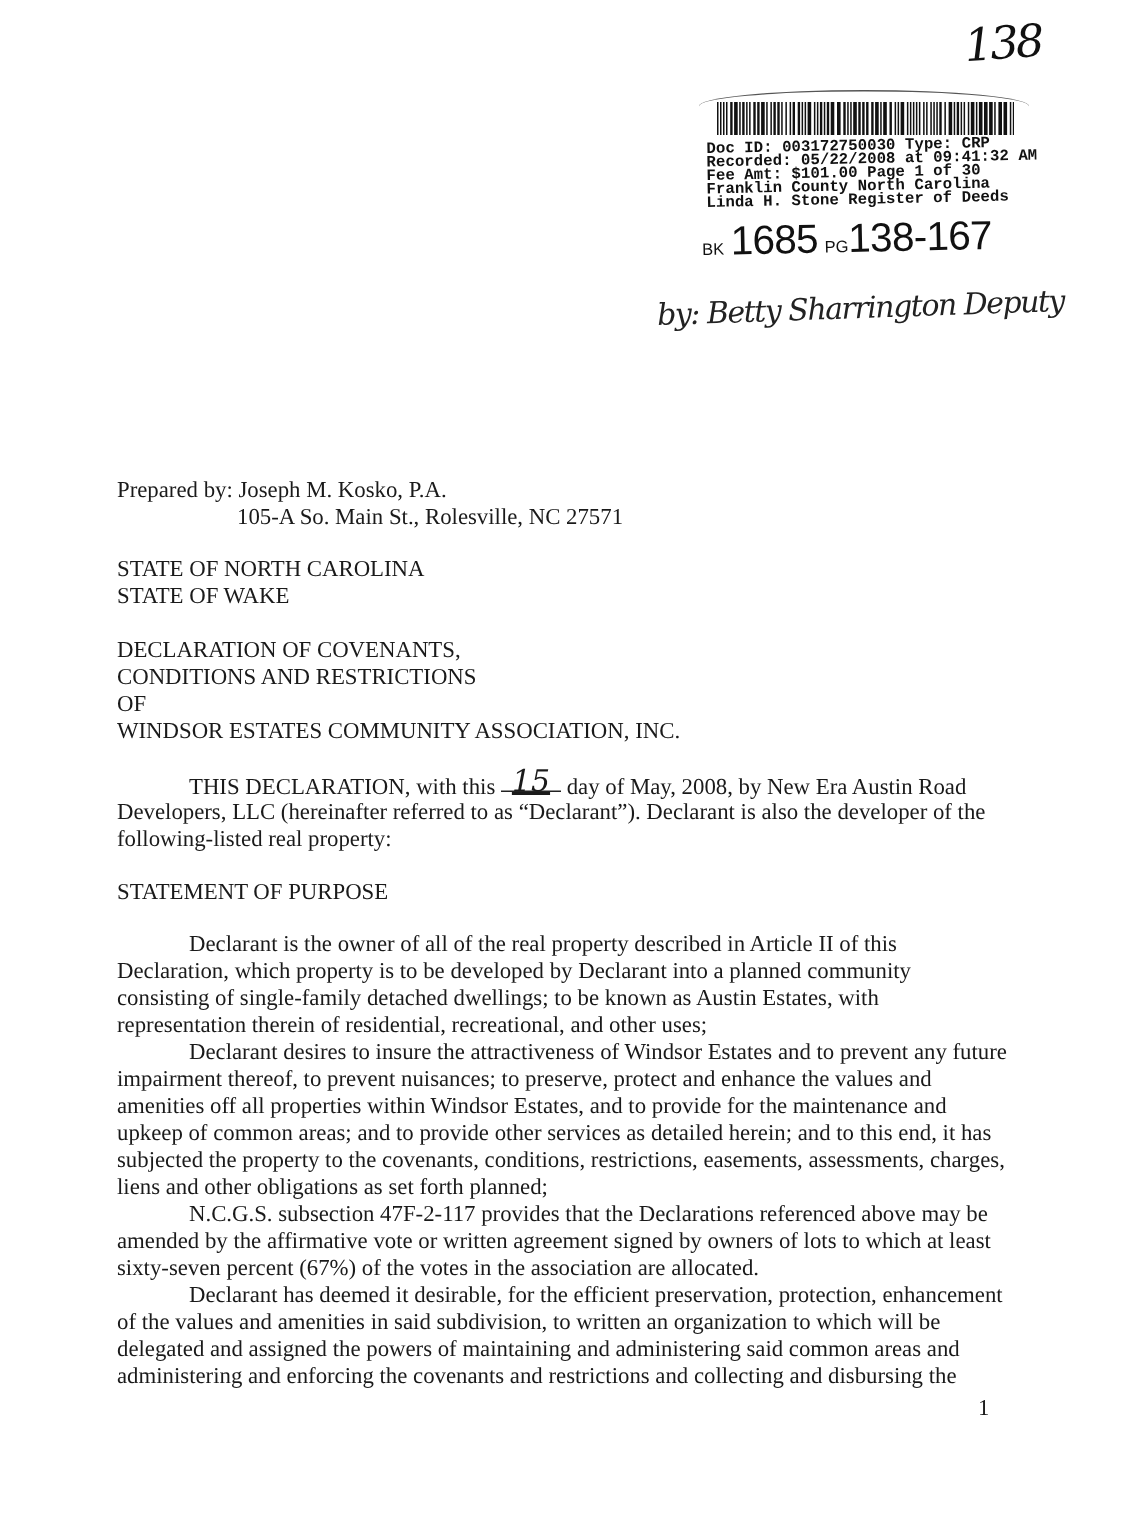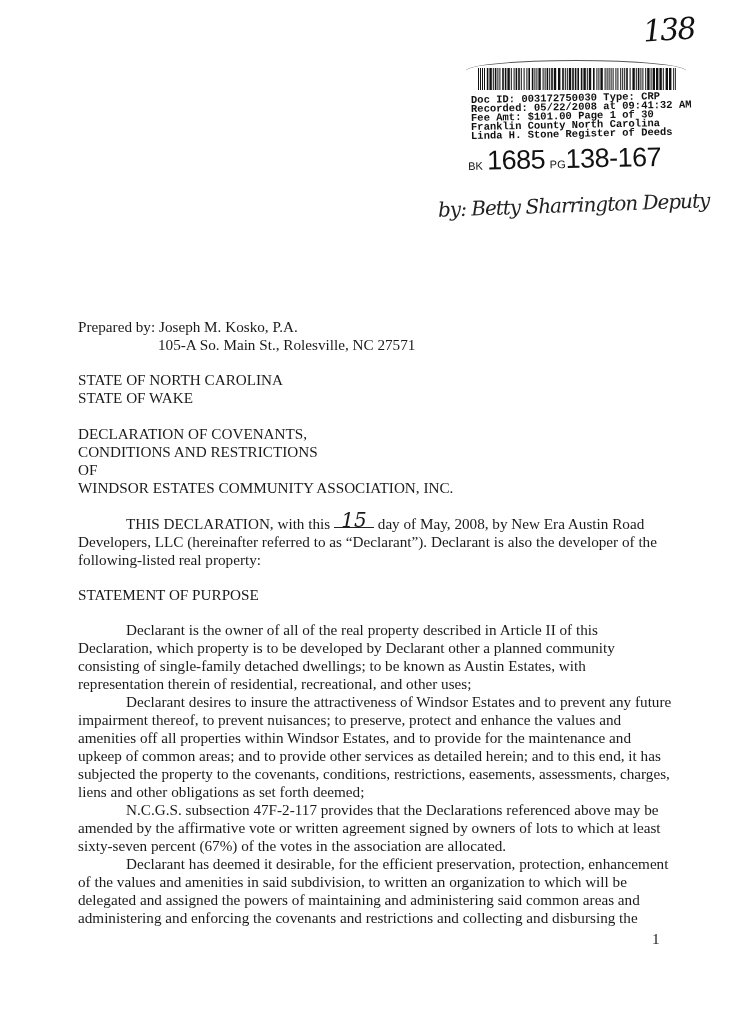--- a/index.html
+++ b/index.html
@@ -16,21 +16,21 @@
   .stamp-line { position:absolute; left:5px; font-size:10.5px; font-weight:bold; line-height:9px; letter-spacing:0px; color:#111; transform: rotate(-1.2deg); transform-origin: left center;}
   #book-page { position:absolute; left:2px; top:86px; font-family: "Liberation Sans", sans-serif; color:#111; transform: rotate(-1.2deg); transform-origin:left center;}
   #book-page .small { font-size: 11px; }
   #book-page .big { font-size: 27px; letter-spacing: -0.5px; }
 
   #signature { left: 438px; top: 193px; font-family: "DejaVu Serif", serif; font-style: italic; font-size: 20px; color:#222; transform: rotate(-2deg); letter-spacing:-1px;}
 
   .doc { font-size: 15.2px; line-height: 18px; color:#1a1a1a; }
   .p-line { position:absolute; left: 78px; white-space: nowrap; }
   .indent { left: 126px; }
-  .handfill { display:inline-block; width: 40px; border-bottom: 1px solid #222; text-align:center; font-family: "DejaVu Serif", serif; font-style: italic; font-size: 20px; line-height: 14px; position: relative; top: -2px;}
+  .handfill { display:inline-block; width: 40px; border-bottom: 1px solid #222; text-align:center; font-family: "DejaVu Serif", serif; font-style: italic; font-size: 20px; line-height: 14px; position: relative; top: -2px; text-decoration: underline;}
   #page-number { left: 652px; top: 930px; }
 </style>
 </head>
 <body>
 
 <div id="handwritten-page-number" class="abs">138</div>
 
 <div id="stamp">
   <div id="stamp-curve"></div>
   <svg id="barcode" viewBox="0 0 198 22" preserveAspectRatio="none">
@@ -140,30 +140,30 @@
     <span>THIS DECLARATION, with this</span>
     <span class="handfill">15</span>
     <span>day of May, 2008, by New Era Austin Road</span>
   </div>
   <div class="p-line" style="top:533px">Developers, LLC (hereinafter referred to as “Declarant”). Declarant is also the developer of the</div>
   <div class="p-line" style="top:551px">following-listed real property:</div>
 
   <div class="p-line" style="top:586px">STATEMENT OF PURPOSE</div>
 
   <div class="p-line indent" style="top:621px">Declarant is the owner of all of the real property described in Article II of this</div>
-  <div class="p-line" style="top:639px">Declaration, which property is to be developed by Declarant other a planned community</div>
+  <div class="p-line" style="top:639px">Declaration, which property is to be developed by Declarant into a planned community</div>
   <div class="p-line" style="top:657px">consisting of single-family detached dwellings; to be known as Austin Estates, with</div>
   <div class="p-line" style="top:675px">representation therein of residential, recreational, and other uses;</div>
 
   <div class="p-line indent" style="top:693px">Declarant desires to insure the attractiveness of Windsor Estates and to prevent any future</div>
   <div class="p-line" style="top:711px">impairment thereof, to prevent nuisances; to preserve, protect and enhance the values and</div>
   <div class="p-line" style="top:729px">amenities off all properties within Windsor Estates, and to provide for the maintenance and</div>
   <div class="p-line" style="top:747px">upkeep of common areas; and to provide other services as detailed herein; and to this end, it has</div>
   <div class="p-line" style="top:765px">subjected the property to the covenants, conditions, restrictions, easements, assessments, charges,</div>
-  <div class="p-line" style="top:783px">liens and other obligations as set forth deemed;</div>
+  <div class="p-line" style="top:783px">liens and other obligations as set forth planned;</div>
 
   <div class="p-line indent" style="top:801px">N.C.G.S. subsection 47F-2-117 provides that the Declarations referenced above may be</div>
   <div class="p-line" style="top:819px">amended by the affirmative vote or written agreement signed by owners of lots to which at least</div>
   <div class="p-line" style="top:837px">sixty-seven percent (67%) of the votes in the association are allocated.</div>
 
   <div class="p-line indent" style="top:855px">Declarant has deemed it desirable, for the efficient preservation, protection, enhancement</div>
   <div class="p-line" style="top:873px">of the values and amenities in said subdivision, to written an organization to which will be</div>
   <div class="p-line" style="top:891px">delegated and assigned the powers of maintaining and administering said common areas and</div>
   <div class="p-line" style="top:909px">administering and enforcing the covenants and restrictions and collecting and disbursing the</div>
 

